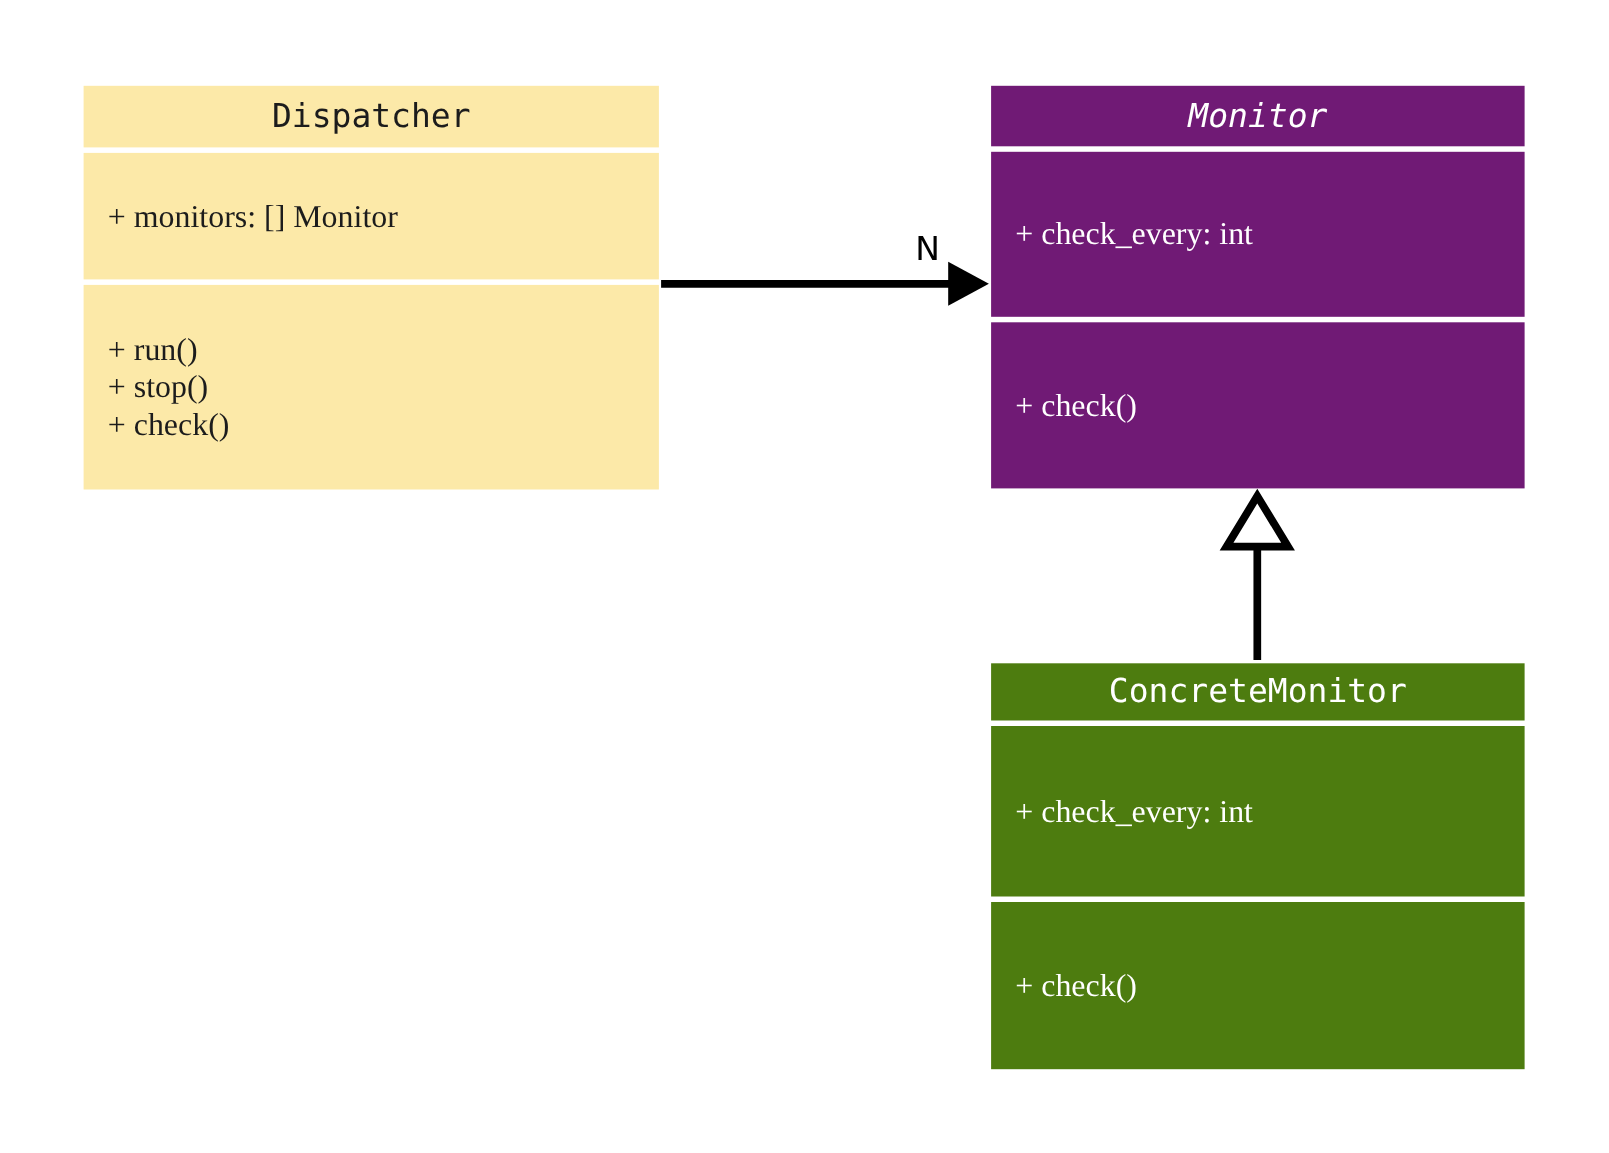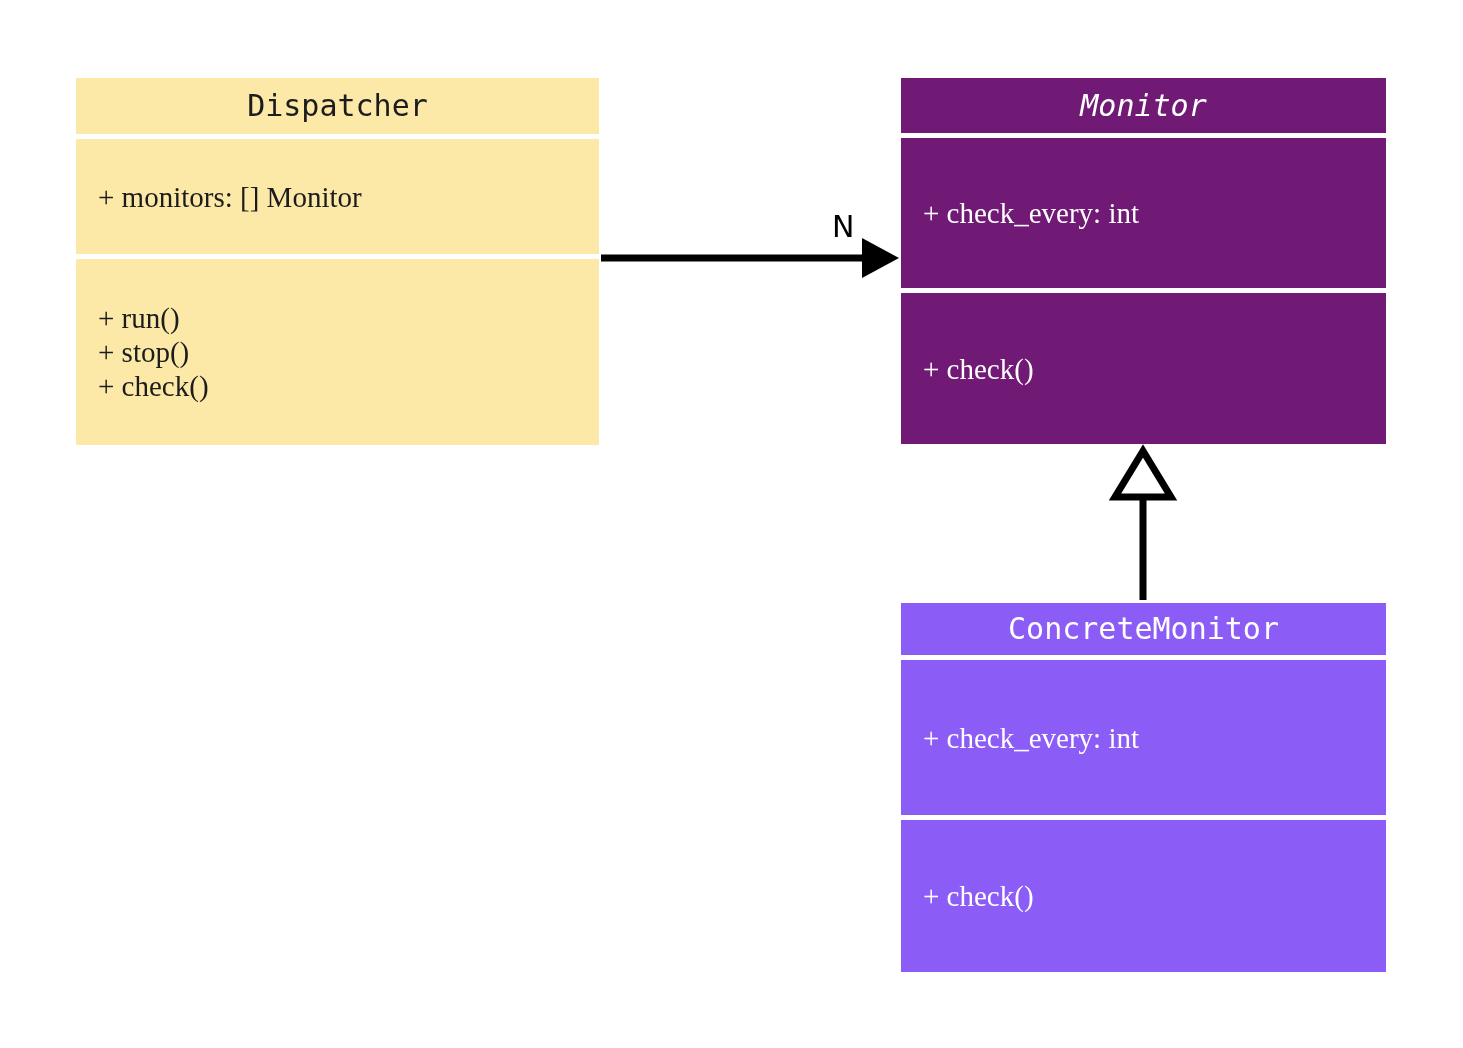--- a/index.html
+++ b/index.html
@@ -98,21 +98,21 @@
   #monitor-attrs { height: 150px; }
   #monitor-methods { height: 151px; }
 
   
   #class-concretemonitor {
     left: 901px;
     top: 603px;
     width: 485px;
     height: 369px;
   }
-  #class-concretemonitor .uml-compartment { background: #8b5cf6; }
+  #class-concretemonitor .uml-compartment { background: #4d7c0f; }
   #class-concretemonitor .uml-title { color: #ffffff; height: 52px; }
   #class-concretemonitor .uml-members { color: #ffffff; }
   #concrete-attrs { height: 155px; }
   #concrete-methods { height: 152px; }
 
   
   #edges {
     position: absolute;
     left: 0;
     top: 0;

